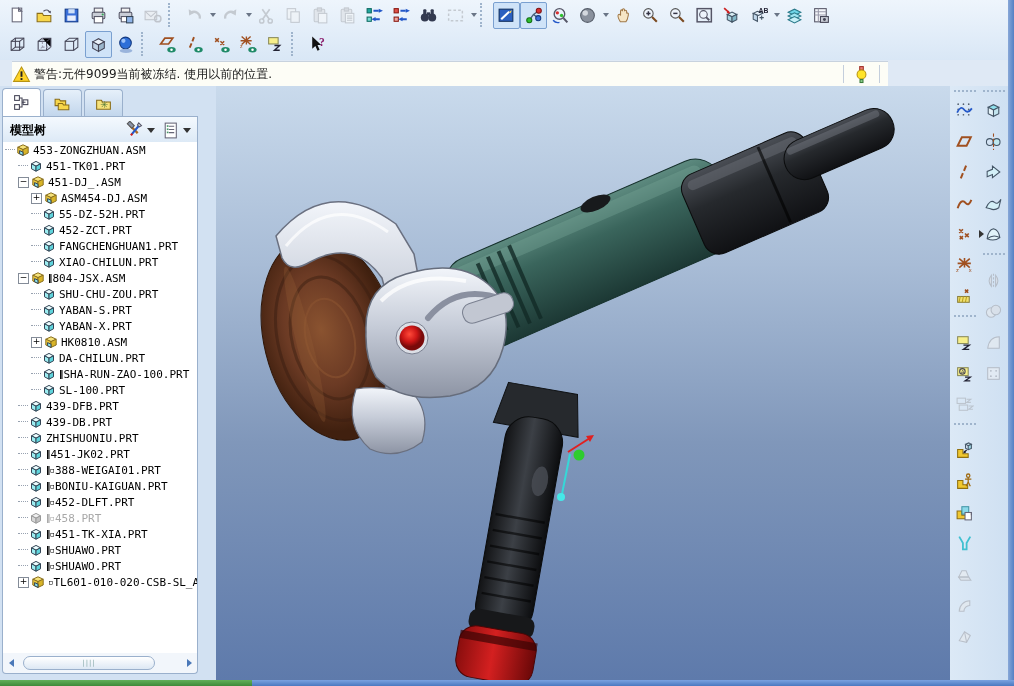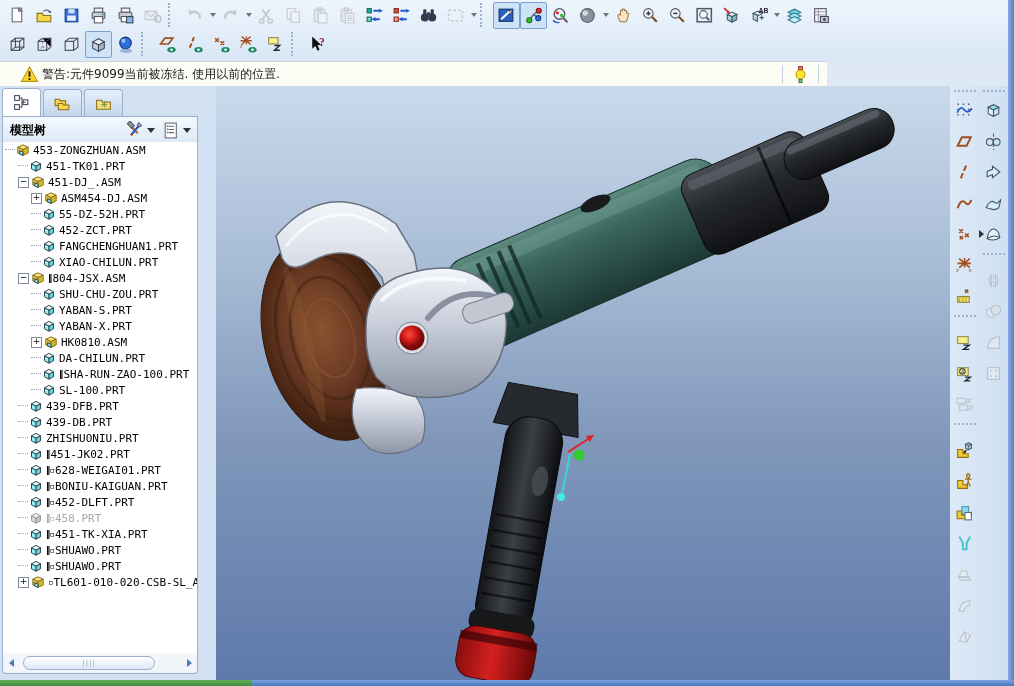--- a/index.html
+++ b/index.html
@@ -13,21 +13,21 @@
   .tb-row{position:absolute;left:4px;display:flex;align-items:center;height:28px;}
   #tb1{top:1px;}
   #tb2{top:30px;}
   .tb-btn{width:25px;height:25px;display:flex;align-items:center;justify-content:center;border:1px solid transparent;border-radius:2px;position:relative;flex:0 0 auto;}
   .tb-btn.pressed{background:#cfe3f8;border-color:#7aa0d0;}
   .tb-btn.disabled{opacity:.5;filter:grayscale(.7);}
   .tb-caret{width:9px;height:25px;display:flex;align-items:center;justify-content:center;flex:0 0 auto;}
   .tb-caret i{width:0;height:0;border-left:3px solid transparent;border-right:3px solid transparent;border-top:4px solid #6a7586;}
   .tb-sep{width:9px;height:24px;margin:0 2px;border-left:2px dotted #9fb4cc;flex:0 0 auto;}
   
-  #msgbar{position:absolute;left:0;top:61px;width:807px;height:24px;background:#fdfdf6;border-top:1px solid #c8d2de;border-bottom:1px solid #b8c4d4;display:flex;align-items:center;padding-left:20px;}
+  #msgbar{position:absolute;left:12px;top:61px;width:876px;height:24px;background:#fdfdf6;border-top:1px solid #c8d2de;border-bottom:1px solid #b8c4d4;display:flex;align-items:center;}
   #msg-text{margin-left:3px;color:#1a1a1a;font-size:12px;white-space:nowrap;}
   #msg-spacer{flex:1;}
   .msg-sep{width:1px;height:18px;background:#c4cedc;margin:0 8px;}
   #filter-combo{width:170px;height:19px;background:#fff;border:1px solid #7a8aa0;display:flex;align-items:center;margin-right:4px;}
   #filter-combo span{flex:1;padding-left:5px;font-size:12px;}
   #filter-combo .arrow{width:0;height:0;border-left:4px solid transparent;border-right:4px solid transparent;border-top:5px solid #222;margin-right:5px;}
   
   #leftpanel{position:absolute;left:0;top:86px;width:216px;height:594px;background:#d2e1f2;}
   #tree-tabs{position:absolute;left:2px;top:3px;height:27px;display:flex;align-items:flex-end;}
   .ttab{width:37px;height:26px;border:1px solid #9ab0cc;border-bottom:none;border-radius:4px 4px 0 0;display:flex;align-items:center;justify-content:center;background:linear-gradient(#e6f0fa,#c2d6ec);margin-right:2px;}
@@ -699,21 +699,21 @@
         <span style="width:15px;flex:0 0 auto;"></span>
         <span class="conn"></span>
         <span class="ticon">
           <svg width="14" height="14" viewBox="0 0 14 14">
             <path d="M2.5 4.8 L7 2.4 L11.5 4.8 L7 7.2 Z" fill="#ecfdfe" stroke="#345"></path>
             <path d="M2.5 4.8 L2.5 9.8 L7 12.2 L7 7.2 Z" fill="#9deef2" stroke="#345"></path>
             <path d="M11.5 4.8 L11.5 9.8 L7 12.2 L7 7.2 Z" fill="#5fd4dc" stroke="#345"></path>
           </svg>
         </span>
         <span class="pfx">∥▫</span>
-        <span>628-WEIGAI01.PRT</span>
+        <span>388-WEIGAI01.PRT</span>
       </div>
       <div class="trow">
         <span style="width:15px;flex:0 0 auto;"></span>
         <span class="conn"></span>
         <span class="ticon">
           <svg width="14" height="14" viewBox="0 0 14 14">
             <path d="M2.5 4.8 L7 2.4 L11.5 4.8 L7 7.2 Z" fill="#ecfdfe" stroke="#345"></path>
             <path d="M2.5 4.8 L2.5 9.8 L7 12.2 L7 7.2 Z" fill="#9deef2" stroke="#345"></path>
             <path d="M11.5 4.8 L11.5 9.8 L7 12.2 L7 7.2 Z" fill="#5fd4dc" stroke="#345"></path>
           </svg>

